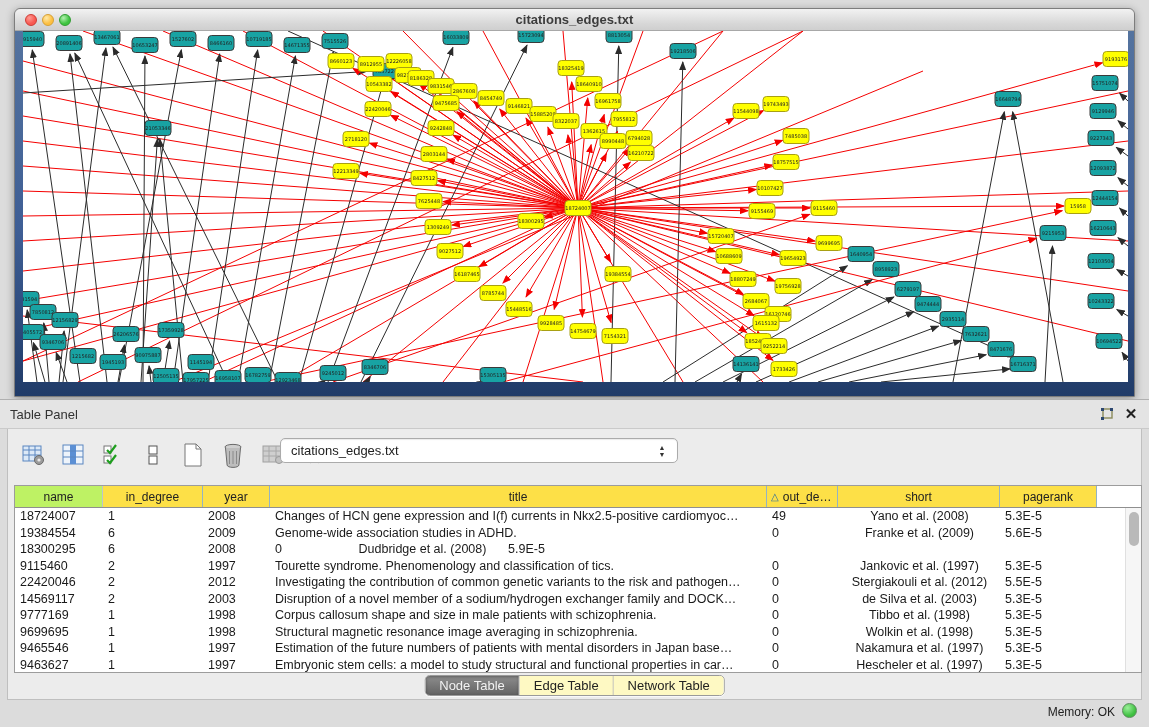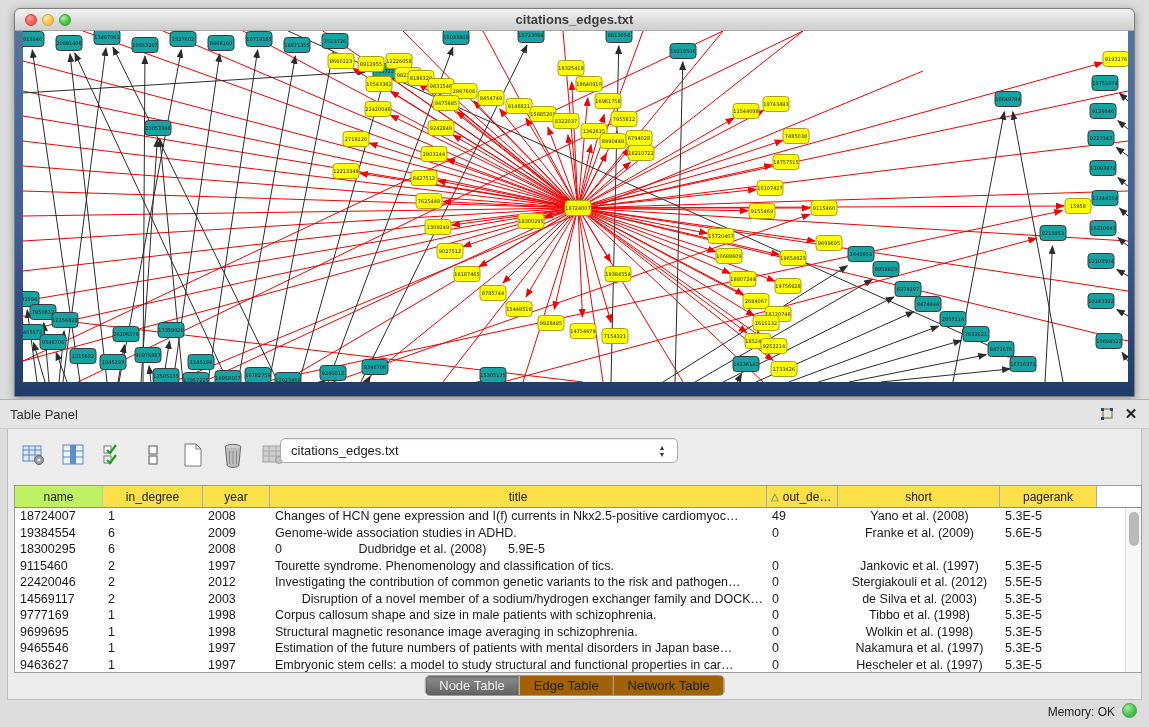--- a/index.html
+++ b/index.html
@@ -58,21 +58,21 @@
     padding:0 4px 0 5px; line-height:16.5px; }
   #tbody .tcell.center { text-align:center; }
   #vscroll { position:absolute; right:0; top:22px; bottom:0; width:16px; background:#f6f6f6; border-left:1px solid #e0e0e0; }
   #vthumb { position:absolute; left:3px; top:4px; width:10px; height:34px; border-radius:5px; background:#b9b9b9; }
 
   
   #seg-tabs { position:absolute; left:50%; transform:translateX(-50%); top:246px; height:21px;
     display:flex; border:1px solid #9a9a9a; border-radius:5px; overflow:hidden; background:#fff;
     box-shadow:0 1px 0 rgba(255,255,255,.7); }
   .seg { height:100%; padding:0 14px; font-size:13px; color:#222; display:flex; align-items:center;
-    border-right:1px solid #b5b5b5; cursor:pointer; background:#a16207; }
+    border-right:1px solid #b5b5b5; cursor:pointer; background:#fef9c3; }
   .seg:last-child { border-right:none; }
   .seg.active { background:linear-gradient(180deg,#8d8d8d,#636363); color:#f2f2f2;
     box-shadow:inset 0 1px 3px rgba(0,0,0,.35); }
 
   
   #memory-status { position:absolute; right:34px; top:705px; font-size:12px; color:#222; }
   #memory-led { position:absolute; right:12px; top:703px; width:15px; height:15px; border-radius:50%;
     background:radial-gradient(circle at 35% 30%, #9cf09a, #3dbf3f 65%); border:1px solid #5a8b5a; cursor:pointer; }
 </style>
 </head>
@@ -858,21 +858,21 @@
           <div class="tcell" style="width: 67px;">2012</div>
           <div class="tcell" style="width: 497px;">Investigating the contribution of common genetic variants to the risk and pathogen…</div>
           <div class="tcell" style="width: 71px;">0</div>
           <div class="tcell center" style="width: 162px;">Stergiakouli et al. (2012)</div>
           <div class="tcell" style="width: 97px;">5.5E-5</div>
         </div>
         <div class="trow">
           <div class="tcell" style="width: 88px;">14569117</div>
           <div class="tcell" style="width: 100px;">2</div>
           <div class="tcell" style="width: 67px;">2003</div>
-          <div class="tcell" style="width: 497px; text-align: right;">Disruption of a novel member of a sodium/hydrogen exchanger family and DOCK…</div>
+          <div class="tcell" style="width: 497px;">Disruption of a novel member of a sodium/hydrogen exchanger family and DOCK…</div>
           <div class="tcell" style="width: 71px;">0</div>
           <div class="tcell center" style="width: 162px;">de Silva et al. (2003)</div>
           <div class="tcell" style="width: 97px;">5.3E-5</div>
         </div>
         <div class="trow">
           <div class="tcell" style="width: 88px;">9777169</div>
           <div class="tcell" style="width: 100px;">1</div>
           <div class="tcell" style="width: 67px;">1998</div>
           <div class="tcell" style="width: 497px;">Corpus callosum shape and size in male patients with schizophrenia.</div>
           <div class="tcell" style="width: 71px;">0</div>

